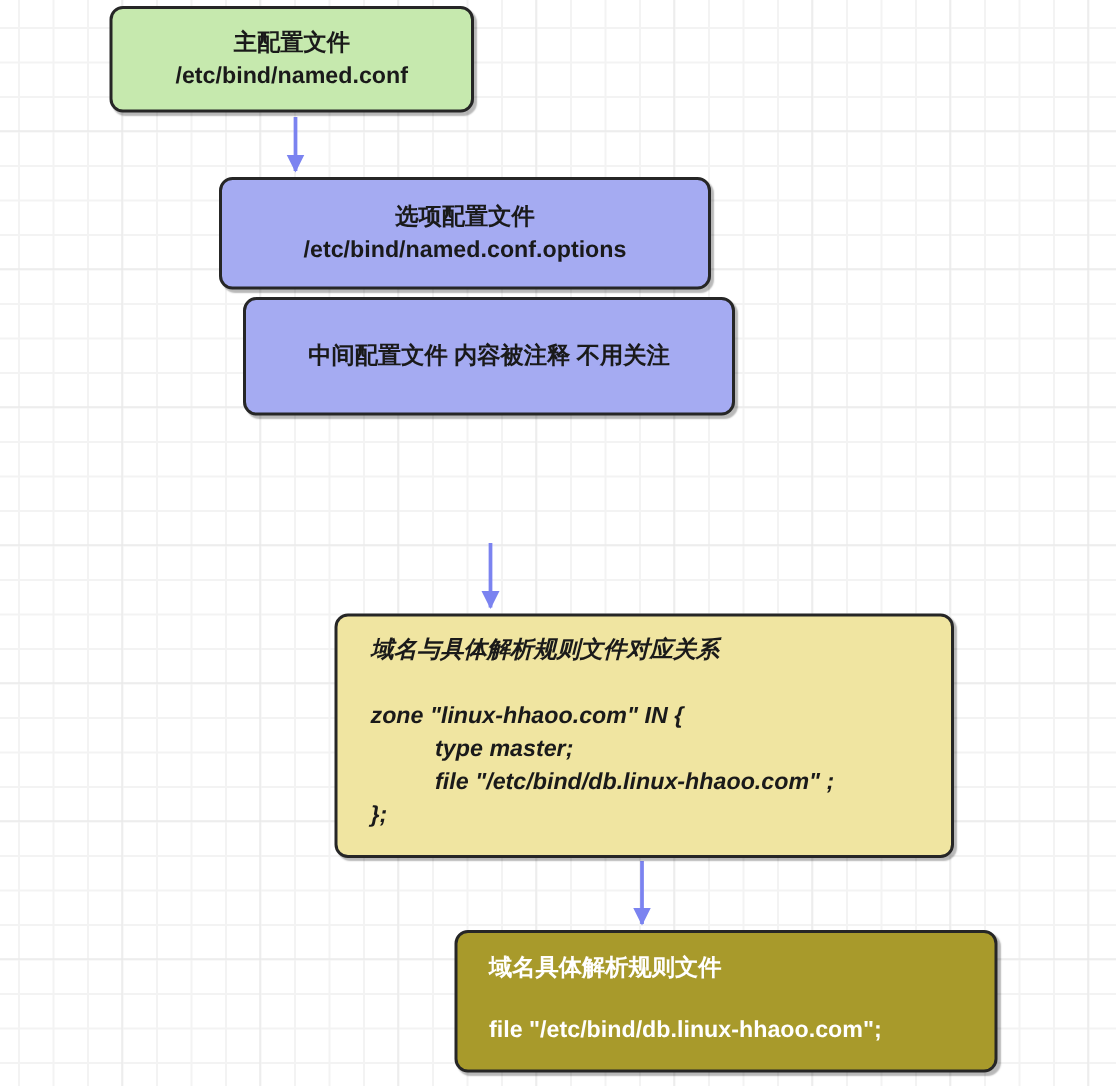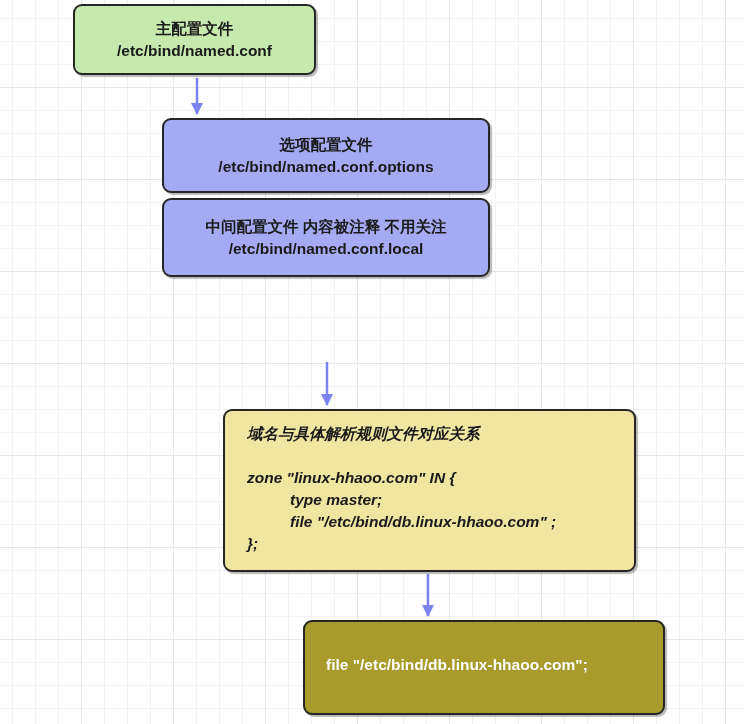--- a/index.html
+++ b/index.html
@@ -39,21 +39,21 @@
     align-items: center;
     text-align: center;
     padding: 2px 8px;
   }
   .node-green  { background: #c6e9ae; }
   .node-purple { background: #a5abf2; }
   .node-yellow { background: #f0e5a1; }
   .node-olive  { background: #a89a2b; color: #ffffff; }
 
   #node-main          { left: 73px;  top: 4px;   width: 243px; height: 71px; }
-  #node-options       { left: 162px; top: 118px; width: 328px; height: 75px; }
+  #node-options       { left: 146px; top: 118px; width: 328px; height: 75px; }
   #node-local         { left: 162px; top: 198px; width: 328px; height: 79px; justify-content: center; }
   #node-default-zones { left: 163px; top: 284px; width: 327px; height: 76px; }
   #node-zone-mapping  { left: 223px; top: 409px; width: 413px; height: 163px; padding: 12px 14px 0 22px; font-style: italic; }
   #node-zone-file     { left: 303px; top: 620px; width: 362px; height: 95px;  padding: 13px 14px 0 21px; }
 
   .code-block { margin-top: 22px; }
   .code-line  { white-space: pre; tab-size: 10; }
   .zone-file-code { margin-top: 19px; }
 
   .edges {
@@ -91,31 +91,31 @@
     <div>/etc/bind/named.conf</div>
   </div>
 
   <div id="node-options" class="node node-purple centered">
     <div>选项配置文件</div>
     <div>/etc/bind/named.conf.options</div>
   </div>
 
   <div id="node-local" class="node node-purple centered">
     <div>中间配置文件 内容被注释 不用关注</div>
-    <div>/etc/bind/named.conf.local</div>
   </div>
 
 
   <div id="node-zone-mapping" class="node node-yellow">
     <div>域名与具体解析规则文件对应关系</div>
     <div class="code-block">
       <div class="code-line">zone "linux-hhaoo.com" IN {</div>
       <div class="code-line">	type master;</div>
       <div class="code-line">	file "/etc/bind/db.linux-hhaoo.com" ;</div>
       <div class="code-line">};</div>
     </div>
   </div>
 
   <div id="node-zone-file" class="node node-olive">
+    <div>域名具体解析规则文件</div>
     <div class="code-line zone-file-code">file "/etc/bind/db.linux-hhaoo.com";</div>
   </div>
 
 </div>
 
 </body></html>

